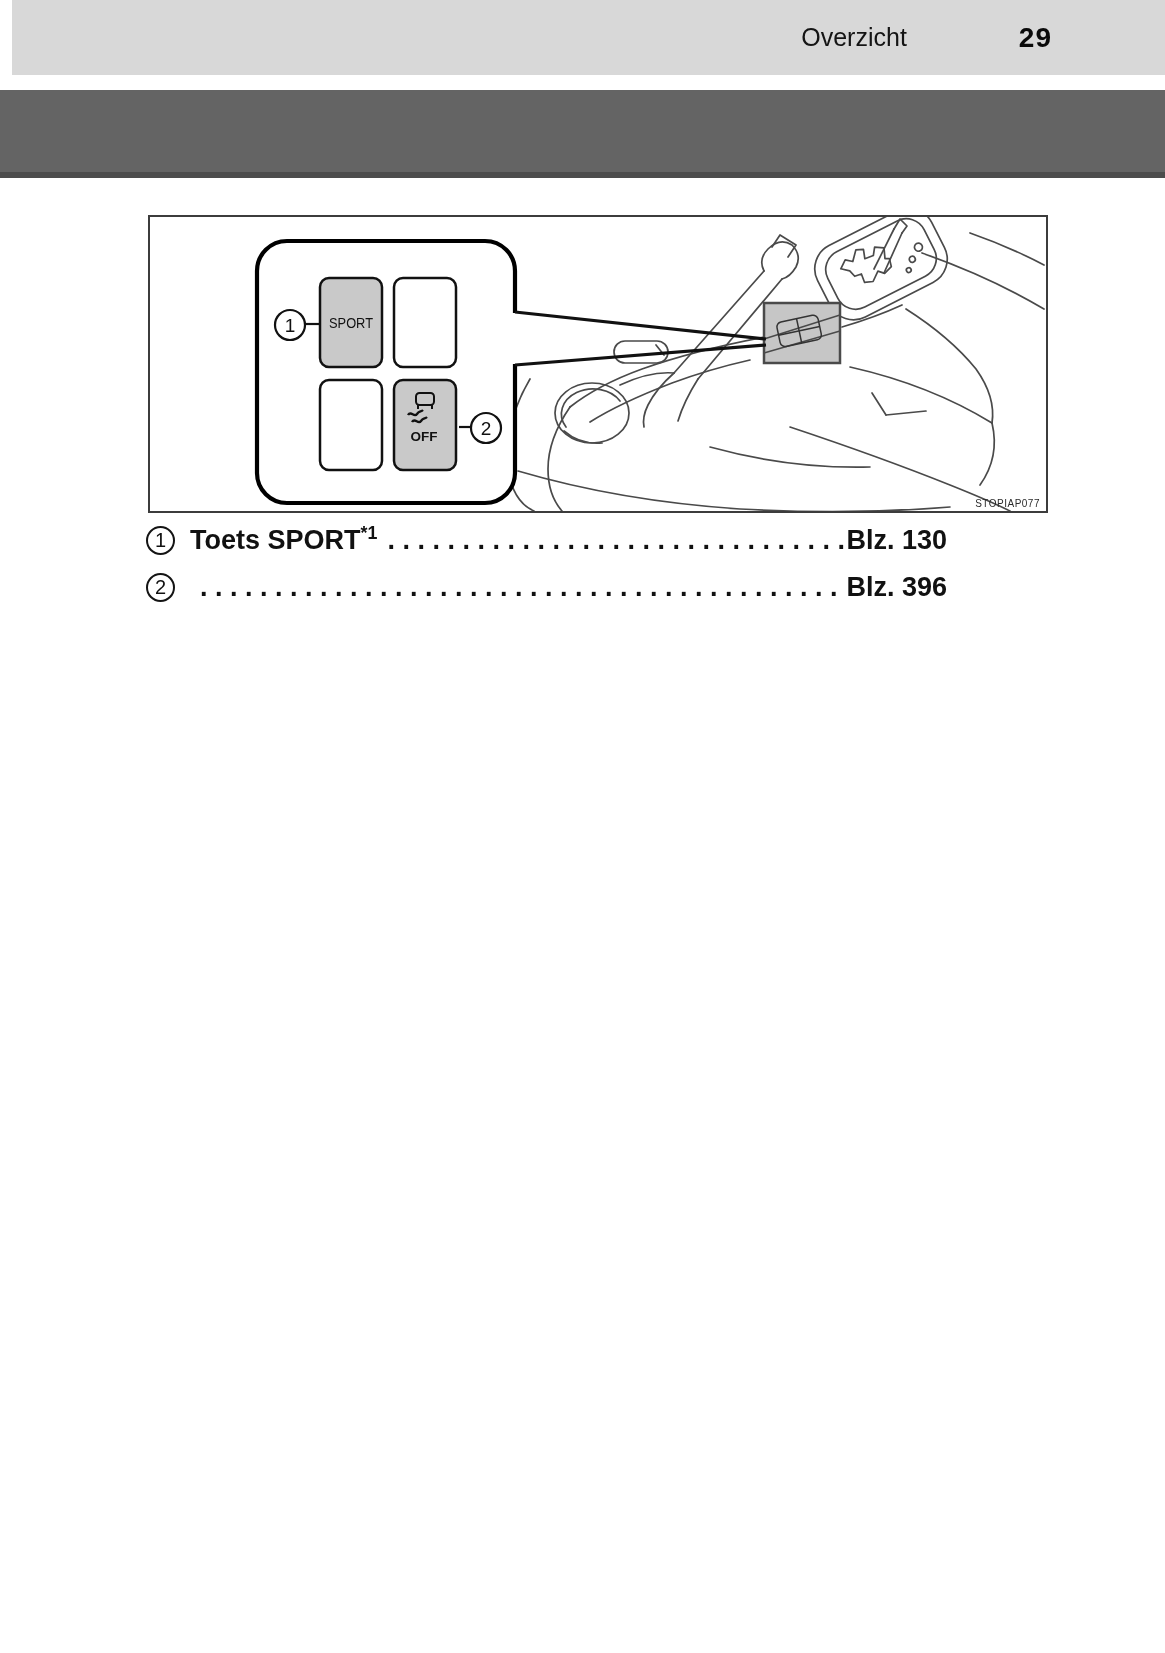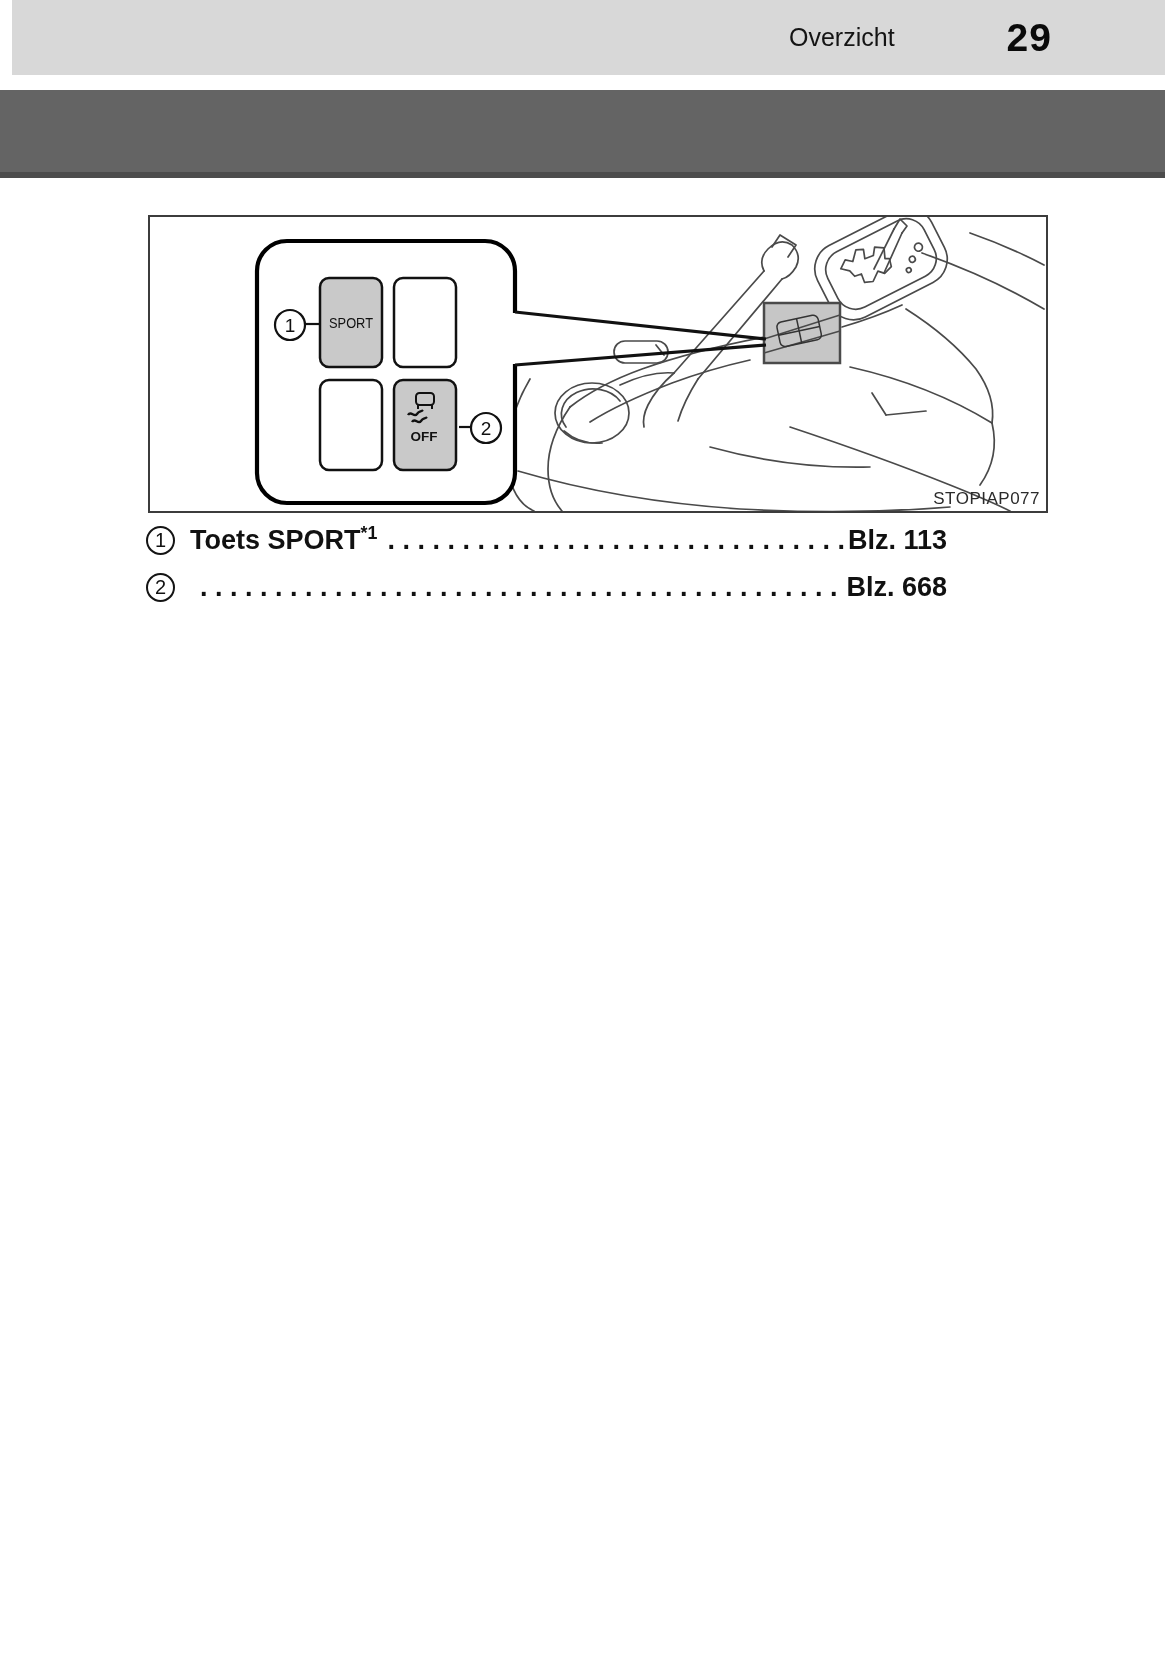--- a/index.html
+++ b/index.html
@@ -6,33 +6,33 @@
   .page{
     position:relative;width:1165px;height:1653px;background:#ffffff;
     font-family:"Liberation Sans","DejaVu Sans",sans-serif;color:#111;overflow:hidden;
   }
   
   .header-band{
     position:absolute;left:12px;top:0;width:1165px;height:75px;background:#d8d8d8;
     display:flex;align-items:center;justify-content:flex-end;padding-right:125px;box-sizing:border-box;
   }
   .header-title{font-size:25px;color:#141414;}
-  .page-number{font-size:39px;font-weight:bold;margin-left:112px;color:#0a0a0a;letter-spacing:1px;}
+  .page-number{font-size:28px;font-weight:bold;margin-left:112px;color:#0a0a0a;letter-spacing:1px;}
   
   .accent-band{
     position:absolute;left:0;top:90px;width:1165px;height:82px;background:#646464;
     border-bottom:6px solid #4c4c4c;
   }
   
   .figure-box{
     position:absolute;left:148px;top:215px;width:896px;height:294px;
     border:2px solid #3c3c3c;background:#fff;
   }
   .figure-caption{
-    position:absolute;right:6px;bottom:2px;font-size:17px;color:#2b2b2b;letter-spacing:.5px;
+    position:absolute;right:6px;bottom:2px;font-size:10px;color:#2b2b2b;letter-spacing:.5px;
   }
   
   .legend-row{
     position:absolute;left:146px;width:801px;height:34px;line-height:34px;
     display:flex;align-items:center;font-weight:bold;font-size:27px;white-space:nowrap;
   }
   .legend-row.r1{top:523px;}
   .legend-row.r2{top:570px;}
   .num-badge{
     flex:none;box-sizing:border-box;width:29px;height:29px;border:2px solid #141414;border-radius:50%;
@@ -169,22 +169,22 @@
         </g>
       </g>
     </svg>
     <div class="figure-caption">STOPIAP077</div>
   </div>
 
   <div class="legend-row r1">
     <span class="num-badge">1</span>
     <span class="legend-label"><span>Toets SPORT</span><sup>*1</sup></span>
     <span class="dot-leader">. . . . . . . . . . . . . . . . . . . . . . . . . . . . . . . . . . . . . . . . . . . . . . . . . . . . . . . . . . . . . . . . . . . . . . . . . . . . . . . . </span>
-    <span class="page-ref">Blz. 113</span>
+    <span class="page-ref">Blz. 130</span>
   </div>
   <div class="legend-row r2">
     <span class="num-badge">2</span>
     <span class="dot-leader">. . . . . . . . . . . . . . . . . . . . . . . . . . . . . . . . . . . . . . . . . . . . . . . . . . . . . . . . . . . . . . . . . . . . . . . . . . . . . . . . </span>
-    <span class="page-ref">Blz. 668</span>
+    <span class="page-ref">Blz. 396</span>
   </div>
 
 
 </div>
 
 </body></html>

